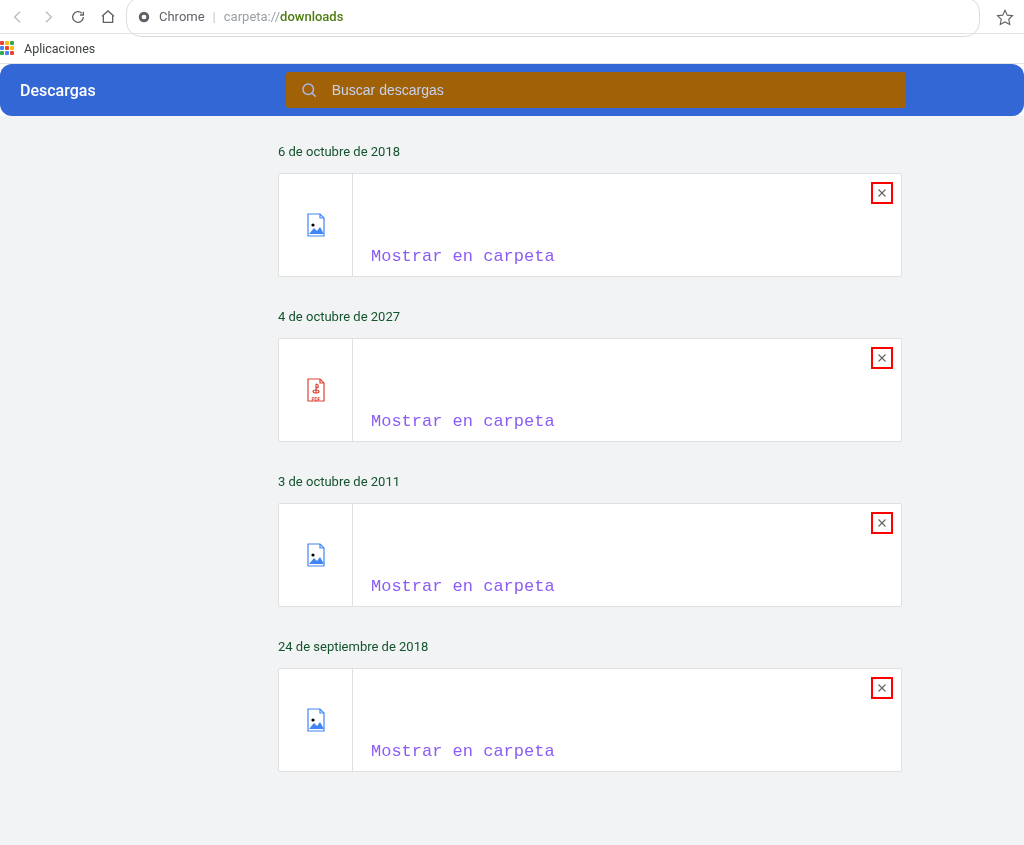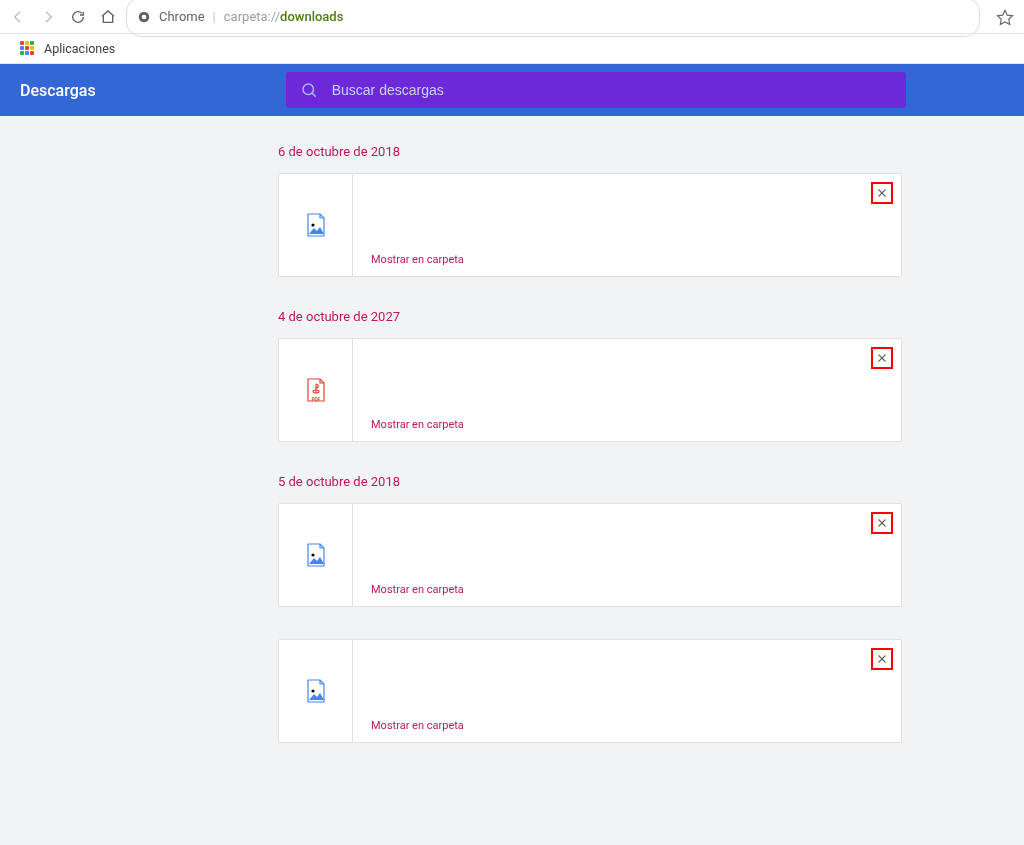--- a/index.html
+++ b/index.html
@@ -35,82 +35,82 @@
   .secure-icon { width:14px; height:14px; color:#5f6368; }
   .page-label  { color:#5f6368; }
   .page-sep    { color:#c7c7c7; }
   .url-gray    { color:#9aa0a6; }
   .url-black   { color:#4d7c0f; font-weight:500; }
   .star-icon   { width:18px; height:18px; color:#5f6368; cursor:pointer; }
   .star-icon svg { width:18px; height:18px; fill:none; stroke:currentColor; stroke-width:1.5; }
 
   
   .bookmarks-bar {
-    height:30px; display:flex; align-items:center; padding:0 20px; gap:8px;
+    height:30px; display:flex; align-items:center; padding:0 0; gap:8px;
     font-size:12.5px; color:#3c4043; border-bottom:1px solid #e4e4e4;
   }
   .apps-icon {
     width:16px; height:16px; display:grid;
     grid-template-columns:repeat(3,4px); grid-template-rows:repeat(3,4px); gap:1px;
   }
   .apps-icon span:nth-child(1){background:#ea4335;border-radius:1px;}
   .apps-icon span:nth-child(2){background:#fbbc04;border-radius:1px;}
   .apps-icon span:nth-child(3){background:#34a853;border-radius:1px;}
   .apps-icon span:nth-child(4){background:#4285f4;border-radius:1px;}
   .apps-icon span:nth-child(5){background:#ea4335;border-radius:1px;}
   .apps-icon span:nth-child(6){background:#fbbc04;border-radius:1px;}
   .apps-icon span:nth-child(7){background:#34a853;border-radius:1px;}
   .apps-icon span:nth-child(8){background:#4285f4;border-radius:1px;}
   .apps-icon span:nth-child(9){background:#ea4335;border-radius:1px;}
 
   
   .page-header {
     height:52px; background:#3367d6; display:flex; align-items:center;
-    padding-left:20px; gap:190px;
+    padding-left:20px; gap:190px;border-radius:12px;
   }
   .page-title { color:#fff; font-size:16px; font-weight:500; }
   .search-box {
-    width:620px; height:36px; background:#6d28d9; border-radius:3px;
+    width:620px; height:36px; background:#a16207; border-radius:3px;
     display:flex; align-items:center; padding:0 14px; gap:14px;
   }
   .search-box svg { width:18px; height:18px; stroke:#a9b8e6; stroke-width:2; fill:none; }
   .search-input {
     flex:1; background:transparent; border:none; outline:none;
     color:#fff; font-size:14px;
   }
   .search-input::placeholder { color:#c6d2f2; }
 
   
   .content {
     background:#f1f3f4; height:calc(845px - 34px - 30px - 52px);
     padding:28px 0 20px 0; overflow-y:auto;
   }
   .track { width:624px; margin-left:278px; }
   .group { margin-bottom:32px; }
-  .date-heading { font-size:13px; color:#be185d; margin-bottom:14px; }
+  .date-heading { font-size:13px; color:#14532d; margin-bottom:14px; }
 
   .item {
     background:#fff; border:1px solid #e0e0e0; border-radius:2px;
     display:flex; height:104px; position:relative;
   }
   .thumb-col {
     width:74px; border-right:1px solid #e0e0e0;
     display:flex; align-items:center; justify-content:center;
   }
   .file-icon { width:22px; height:26px; }
   .file-icon.img svg path.outline{ fill:none; stroke:#4285f4; stroke-width:1.2;}
   .file-icon.img svg path.sun{ fill:#4285f4;}
   .file-icon.pdf svg path.outline{ fill:none; stroke:#db4437; stroke-width:1.2;}
   .file-icon.pdf svg text{ fill:#db4437; font-size:5px; font-weight:600;}
   .body-col {
     flex:1; padding:14px 18px 10px 18px; display:flex; flex-direction:column;
     justify-content:flex-end;
   }
   .show-link {
-    color:#be185d; font-size:11px; cursor:pointer; width:max-content;
+    color:#8b5cf6; font-size:17px; cursor:pointer; width:max-content;font-family:Liberation Mono, monospace;
   }
   .close-btn {
     position:absolute; top:8px; right:8px; width:22px; height:22px;
     border:2px solid #ff0000; display:flex; align-items:center; justify-content:center;
     cursor:pointer;
   }
   .close-btn svg { width:12px; height:12px; stroke:#5f6368; stroke-width:2.2; }
 </style>
 </head>
 <body>
@@ -235,21 +235,21 @@
         <div class="close-btn">
           <svg viewBox="0 0 24 24">
               <line x1="5" y1="5" x2="19" y2="19"></line>
               <line x1="19" y1="5" x2="5" y2="19"></line>
             </svg>
         </div>
       </div>
     </div>
 
     <div class="group">
-      <div class="date-heading">5 de octubre de 2018</div>
+      <div class="date-heading">3 de octubre de 2011</div>
       <div class="item">
         <div class="thumb-col">
           <div class="file-icon img">
             <svg viewBox="0 0 22 26">
                 <path class="outline" d="M3 2h12l4 4v18H3z"></path>
                 <path class="outline" d="M15 2v4h4"></path>
                 <circle cx="8" cy="13" r="1.6" class="sun"></circle>
                 <path class="sun" d="M4 22l5-6 3 3 3-4 4 7z"></path>
               </svg>
           </div>
@@ -260,20 +260,21 @@
         <div class="close-btn">
           <svg viewBox="0 0 24 24">
               <line x1="5" y1="5" x2="19" y2="19"></line>
               <line x1="19" y1="5" x2="5" y2="19"></line>
             </svg>
         </div>
       </div>
     </div>
 
     <div class="group">
+      <div class="date-heading">24 de septiembre de 2018</div>
       <div class="item">
         <div class="thumb-col">
           <div class="file-icon img">
             <svg viewBox="0 0 22 26">
                 <path class="outline" d="M3 2h12l4 4v18H3z"></path>
                 <path class="outline" d="M15 2v4h4"></path>
                 <circle cx="8" cy="13" r="1.6" class="sun"></circle>
                 <path class="sun" d="M4 22l5-6 3 3 3-4 4 7z"></path>
               </svg>
           </div>

